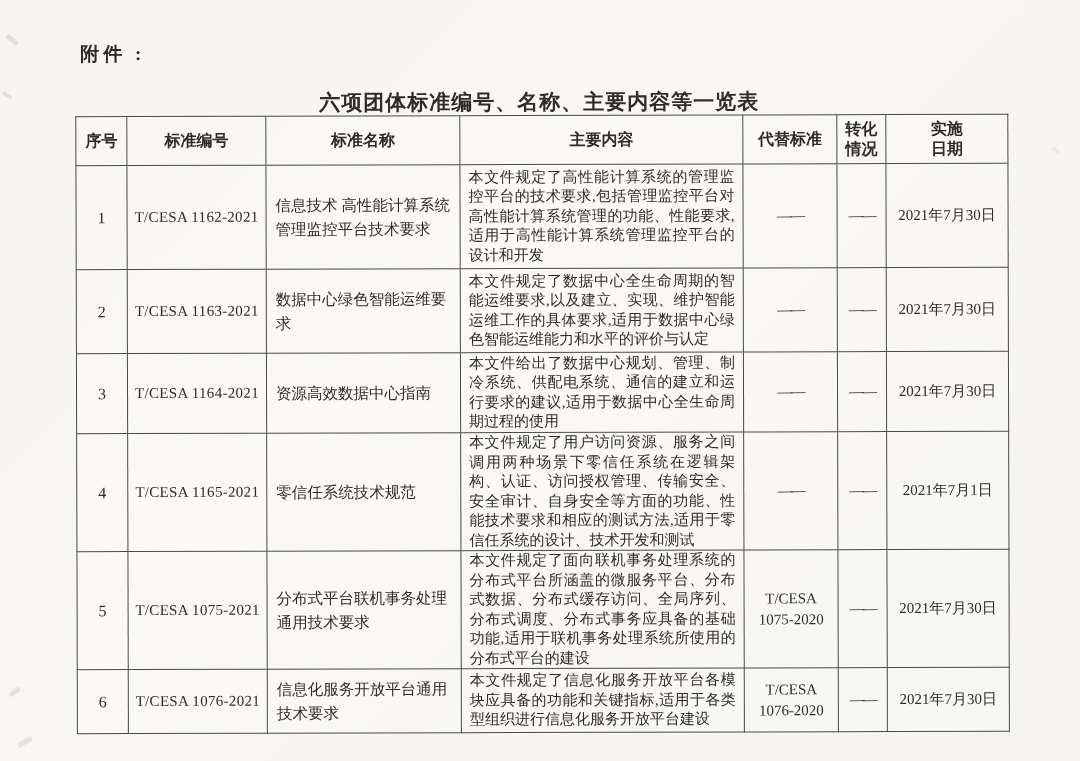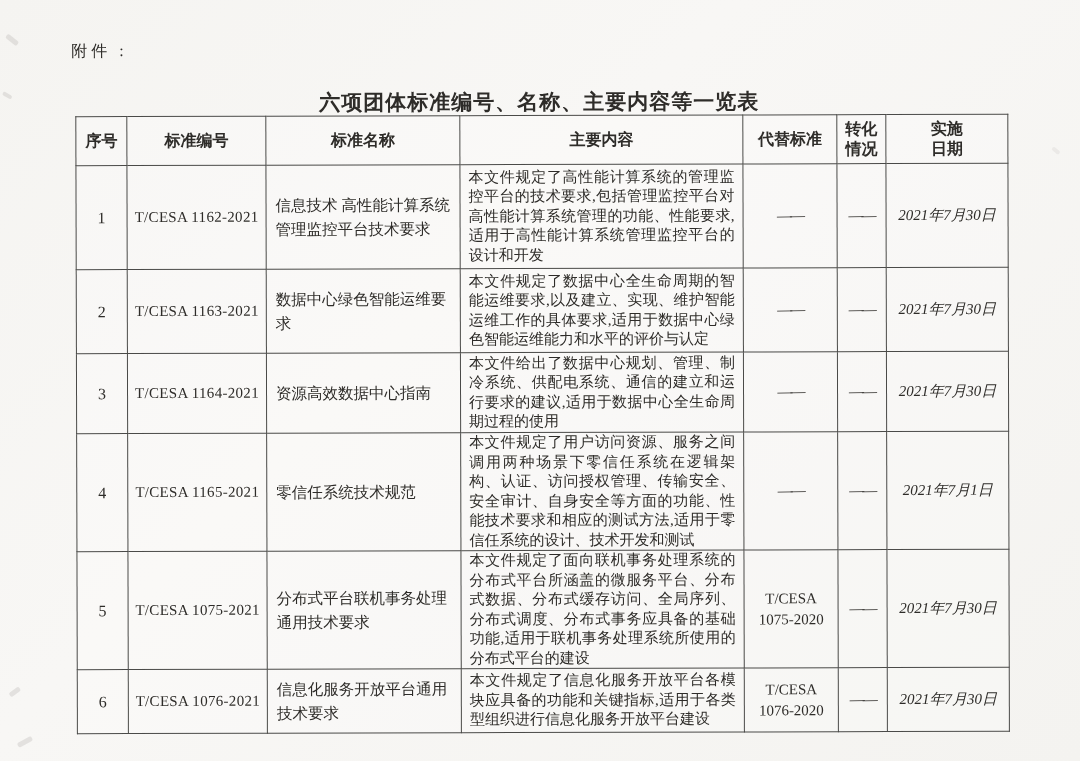--- a/index.html
+++ b/index.html
@@ -6,22 +6,22 @@
   body{
     width:1080px;height:761px;
     background:linear-gradient(135deg,#f5f4f1 0%,#f8f7f5 40%,#f4f3f0 100%);
     font-family:"Liberation Serif","DejaVu Serif",serif;
     color:#2e2c29;
     position:relative;
     overflow:hidden;
   }
   .sheet{position:absolute;inset:0;transform:rotate(-0.15deg);}
   .attachment-label{
-    position:absolute;left:72px;top:40px;
-    font-size:16px;font-weight:normal;letter-spacing:4px;
+    position:absolute;left:81px;top:40px;
+    font-size:19px;font-weight:bold;letter-spacing:4px;
   }
   .doc-title{
     position:absolute;left:0;top:88px;width:1080px;
     text-align:center;font-size:21px;font-weight:bold;letter-spacing:1px;
   }
   table.std-table{
     position:absolute;left:76px;top:115px;width:932px;
     border-collapse:collapse;table-layout:fixed;
     background:rgba(255,255,255,0.25);
   }
@@ -34,21 +34,21 @@
   .std-table th{
     font-size:16px;font-weight:bold;height:44px;
     white-space:pre-line;line-height:1.25;text-align:center;padding:2px 2px;
   }
   td.c-no{text-align:center;font-size:16px;}
   td.c-code{text-align:center;font-size:15px;letter-spacing:0.3px;white-space:nowrap;margin-left:44px;}
   td.c-name{text-align:left;font-size:15.5px;line-height:1.5;padding:2px 9px;margin-top:24px;}
   td.c-content{text-align:justify;font-size:15px;line-height:1.3;padding:0 8px;}
   td.c-replace{text-align:center;font-size:15px;white-space:pre-line;line-height:1.4;}
   td.c-conv{text-align:center;font-size:15px;}
-  td.c-date{text-align:center;font-size:15px;padding:2px 3px;white-space:nowrap;font-style:italic;}
+  td.c-date{text-align:center;font-size:15px;padding:2px 3px;white-space:nowrap;}
   .dash{letter-spacing:-2px;}
   tr.r1{height:104px;} tr.r2{height:84px;} tr.r3{height:80px;}
   tr.r4{height:104px;} tr.r5{height:116px;} tr.r6{height:64px;}
   
   .smudge{position:absolute;background:#9a9792;opacity:0.22;border-radius:2px;}
   .s1{left:6px;top:36px;width:14px;height:5px;transform:rotate(38deg);}
   .s2{left:3px;top:92px;width:10px;height:4px;transform:rotate(30deg);}
   .s3{left:8px;top:688px;width:12px;height:5px;transform:rotate(-35deg);}
   .s4{left:16px;top:738px;width:16px;height:5px;transform:rotate(-28deg);}
   .s5{left:1052px;top:150px;width:9px;height:4px;transform:rotate(40deg);opacity:0.12;}

